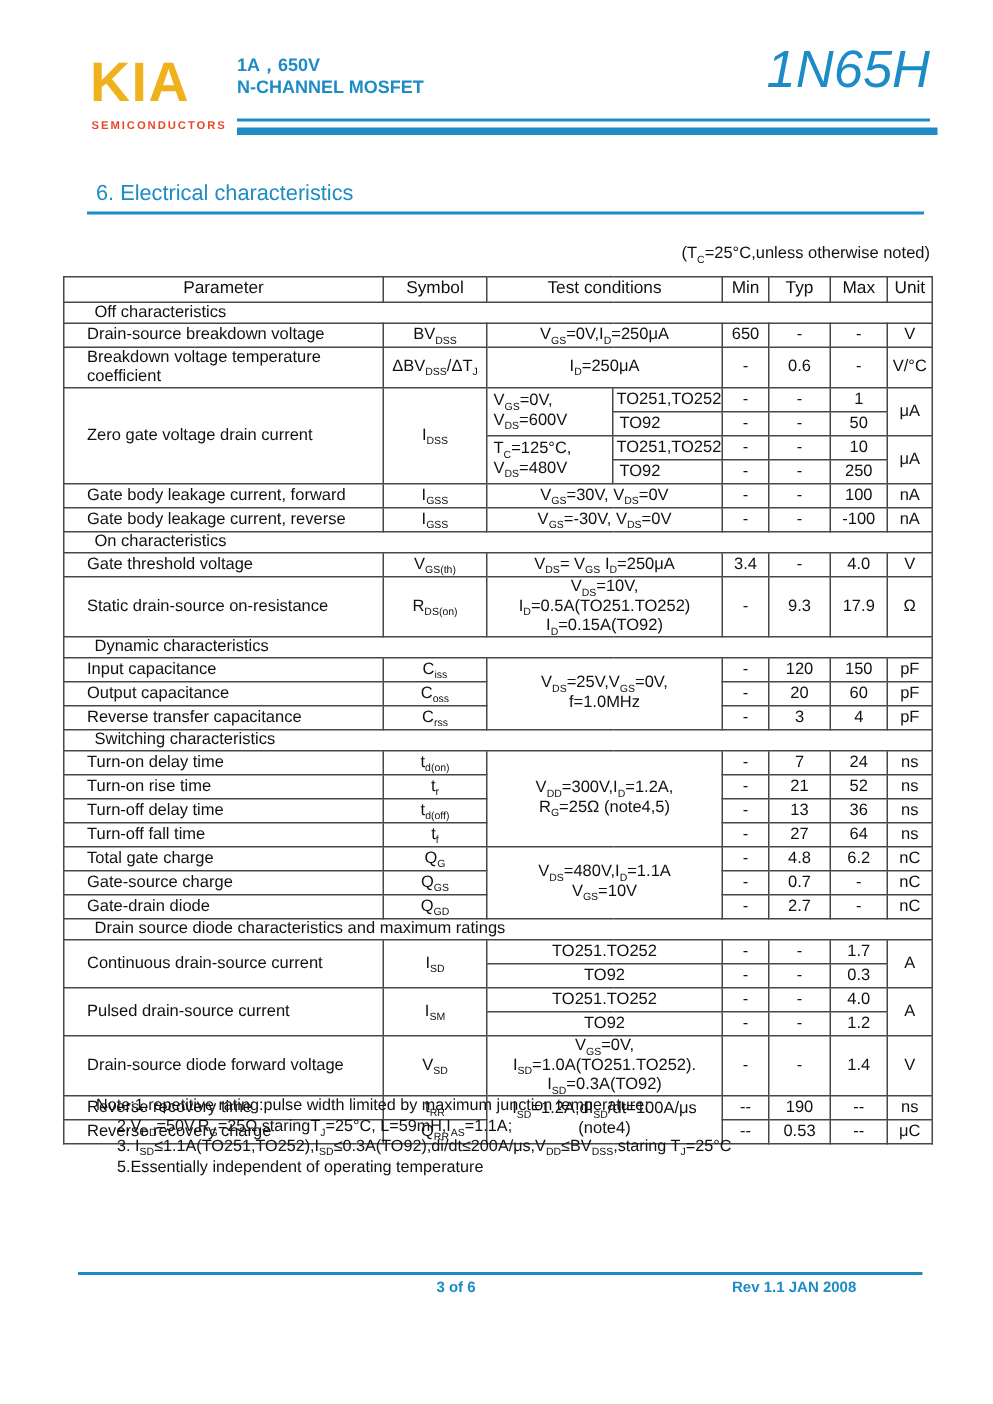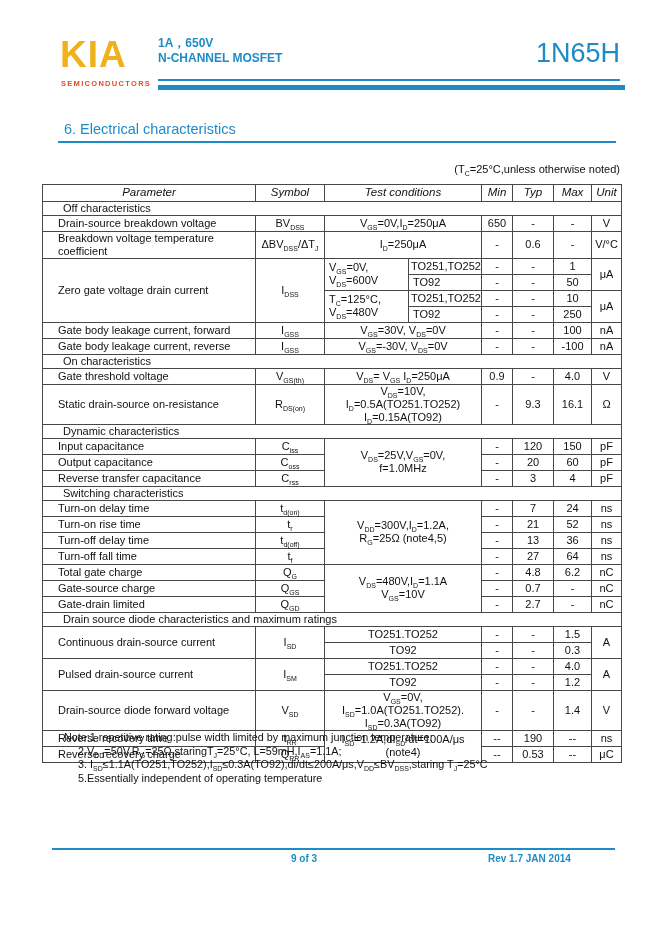--- a/index.html
+++ b/index.html
@@ -6,34 +6,34 @@
   body{
     width:662px;height:936px;background:#ffffff;position:relative;
     font-family:"Liberation Sans","DejaVu Sans",sans-serif;color:#1a1a1a;
     -webkit-font-smoothing:antialiased;
   }
   .abs{position:absolute;}
   
   .logo-kia{left:60px;top:36px;font-size:37px;font-weight:bold;color:var(--logo-yellow,#f0b21c);letter-spacing:1px;line-height:1;}
   .logo-sub{left:61px;top:79px;font-size:7.5px;font-weight:bold;color:var(--logo-red,#e8492a);letter-spacing:1.3px;}
   .subtitle{left:158px;top:36px;font-size:12px;font-weight:bold;color:var(--accent-blue,#1d8cc6);line-height:15px;}
-  .partno{right:42px;top:40px;font-size:27px;color:var(--accent-blue,#1d8cc6);line-height:1;}
+  .partno{right:42px;top:29px;font-size:35px;color:var(--accent-blue,#1d8cc6);line-height:1;font-style:italic;}
   .hline-thin{left:158px;top:79px;width:462px;height:2px;background:var(--accent-blue,#1d8cc6);}
   .hline-thick{left:158px;top:85px;width:467px;height:5px;background:var(--accent-blue,#1d8cc6);}
   
   .section-title{left:64px;top:121px;font-size:14.5px;color:var(--accent-blue,#1d8cc6);}
   .section-underline{left:58px;top:141px;width:558px;height:2px;background:var(--accent-blue,#1d8cc6);}
   .cond-note{right:42px;top:163px;font-size:11px;color:#111;}
   
   .dtable{left:42px;top:184px;}
   table{border-collapse:collapse;table-layout:fixed;width:579px;}
   td{border:1px solid #474747;font-size:11px;padding:0 2px;text-align:center;vertical-align:middle;line-height:1.18;color:#111;}
   td.param{text-align:left;padding-left:15px;}
   td.seccell{text-align:left;padding-left:20px;height:13px;}
-  tr.h td{height:16px;font-size:11.5px;font-style:italic;}
+  tr.h td{height:16px;font-size:11.5px;}
   tr.r td{height:15px;}
   td.cl{text-align:left;padding-left:4px;}
   sub{font-size:7px;line-height:0;}
   
   .notes{left:64px;top:731px;font-size:10.8px;line-height:13.6px;color:#111;}
   .notes .ind{padding-left:14px;}
   
   .footer-line{left:52px;top:848px;width:563px;height:2px;background:var(--accent-blue,#1d8cc6);}
   .footer-page{left:262px;top:853px;width:84px;text-align:center;font-size:10px;font-weight:bold;color:var(--accent-blue,#1d8cc6);}
   .footer-rev{left:488px;top:853px;font-size:10px;font-weight:bold;color:var(--accent-blue,#1d8cc6);}
@@ -155,32 +155,32 @@
       </tr>
 
       <tr>
             <td colspan="8" class="seccell">On characteristics</td>
           </tr>
 
       <tr class="r">
         <td class="param">Gate threshold voltage</td>
         <td>V<sub>GS(th)</sub></td>
         <td colspan="2">V<sub>DS</sub>= V<sub>GS</sub> I<sub>D</sub>=250μA</td>
-        <td>0.9</td>
+        <td>3.4</td>
         <td>-</td>
         <td>4.0</td>
         <td>V</td>
       </tr>
       <tr class="r">
         <td class="param">Static drain-source on-resistance</td>
         <td>R<sub>DS(on)</sub></td>
         <td colspan="2">V<sub>DS</sub>=10V,<br>I<sub>D</sub>=0.5A(TO251.TO252)<br>I<sub>D</sub>=0.15A(TO92)</td>
         <td>-</td>
         <td>9.3</td>
-        <td>16.1</td>
+        <td>17.9</td>
         <td>Ω</td>
       </tr>
 
       <tr>
             <td colspan="8" class="seccell">Dynamic characteristics</td>
           </tr>
 
       <tr class="r">
         <td class="param">Input capacitance</td>
         <td>C<sub>iss</sub></td>
@@ -256,39 +256,39 @@
       </tr>
       <tr class="r">
         <td class="param">Gate-source charge</td>
         <td>Q<sub>GS</sub></td>
         <td>-</td>
         <td>0.7</td>
         <td>-</td>
         <td>nC</td>
       </tr>
       <tr class="r">
-        <td class="param">Gate-drain limited</td>
+        <td class="param">Gate-drain diode</td>
         <td>Q<sub>GD</sub></td>
         <td>-</td>
         <td>2.7</td>
         <td>-</td>
         <td>nC</td>
       </tr>
 
       <tr>
             <td colspan="8" class="seccell">Drain source diode characteristics and maximum ratings</td>
           </tr>
 
       <tr class="r">
         <td class="param" rowspan="2">Continuous drain-source current</td>
         <td rowspan="2">I<sub>SD</sub></td>
         <td colspan="2">TO251.TO252</td>
         <td>-</td>
         <td>-</td>
-        <td>1.5</td>
+        <td>1.7</td>
         <td rowspan="2">A</td>
       </tr>
       <tr class="r">
         <td colspan="2">TO92</td>
         <td>-</td>
         <td>-</td>
         <td>0.3</td>
       </tr>
       <tr class="r">
         <td class="param" rowspan="2">Pulsed drain-source current</td>
@@ -337,16 +337,16 @@
   </div>
 
   <div class="abs notes">
     <div>Note:1.repetitive rating:pulse width limited by maximum junction temperature;</div>
     <div class="ind">2.V<sub>DD</sub>=50V,R<sub>G</sub>=25Ω,staringT<sub>J</sub>=25°C, L=59mH,I<sub>AS</sub>=1.1A;</div>
     <div class="ind">3. I<sub>SD</sub>≤1.1A(TO251,TO252),I<sub>SD</sub>≤0.3A(TO92),di/dt≤200A/μs,V<sub>DD</sub>≤BV<sub>DSS</sub>,staring T<sub>J</sub>=25°C</div>
     <div class="ind">5.Essentially independent of operating temperature</div>
   </div>
 
   <div class="abs footer-line"></div>
-  <div class="abs footer-page">9 of 3</div>
-  <div class="abs footer-rev">Rev 1.7 JAN 2014</div>
+  <div class="abs footer-page">3 of 6</div>
+  <div class="abs footer-rev">Rev 1.1 JAN 2008</div>
 
 </div>
 
 </body></html>

